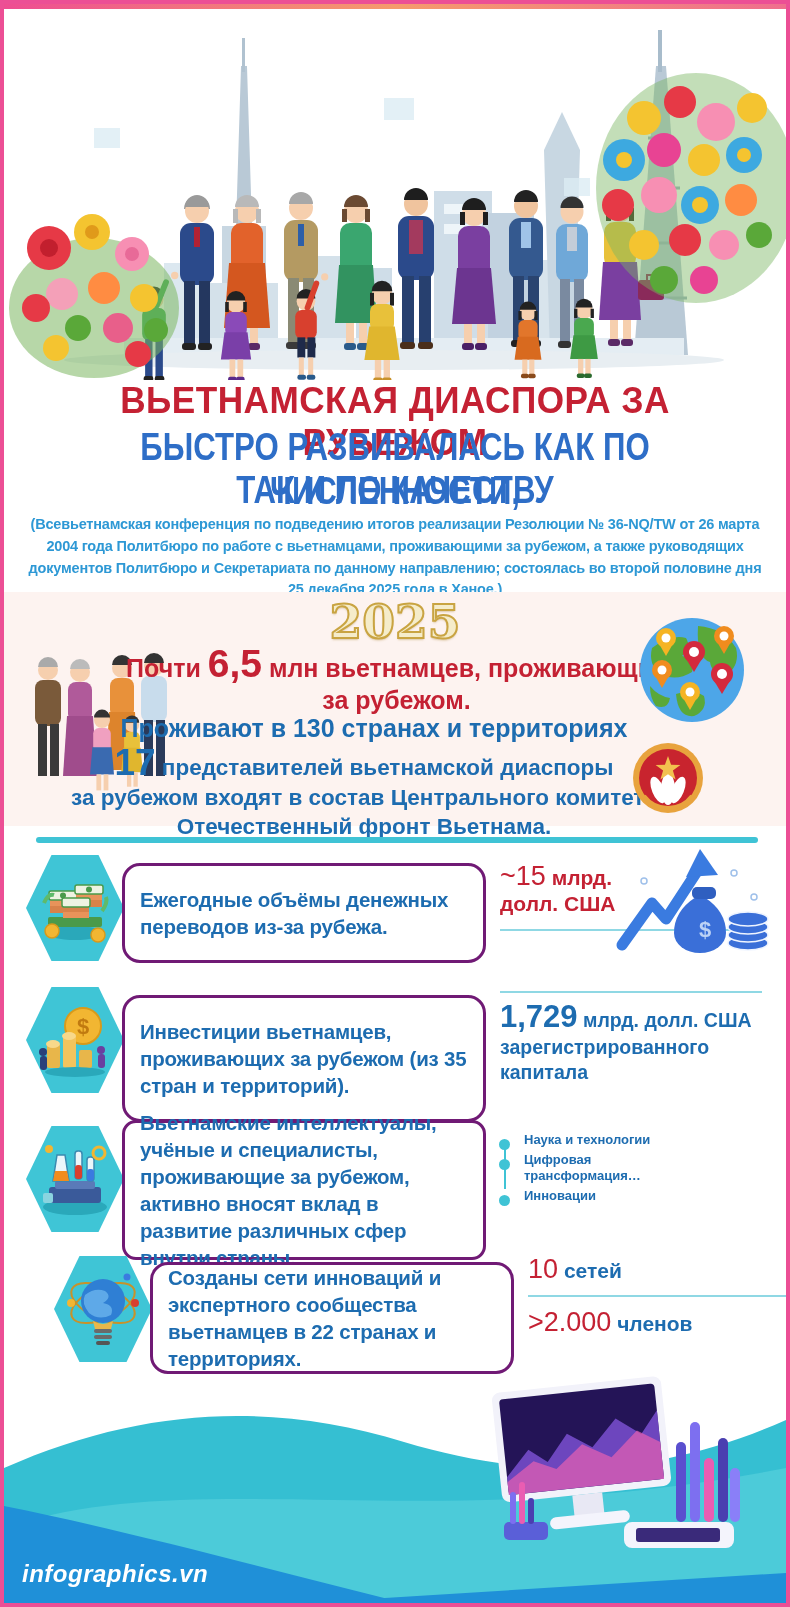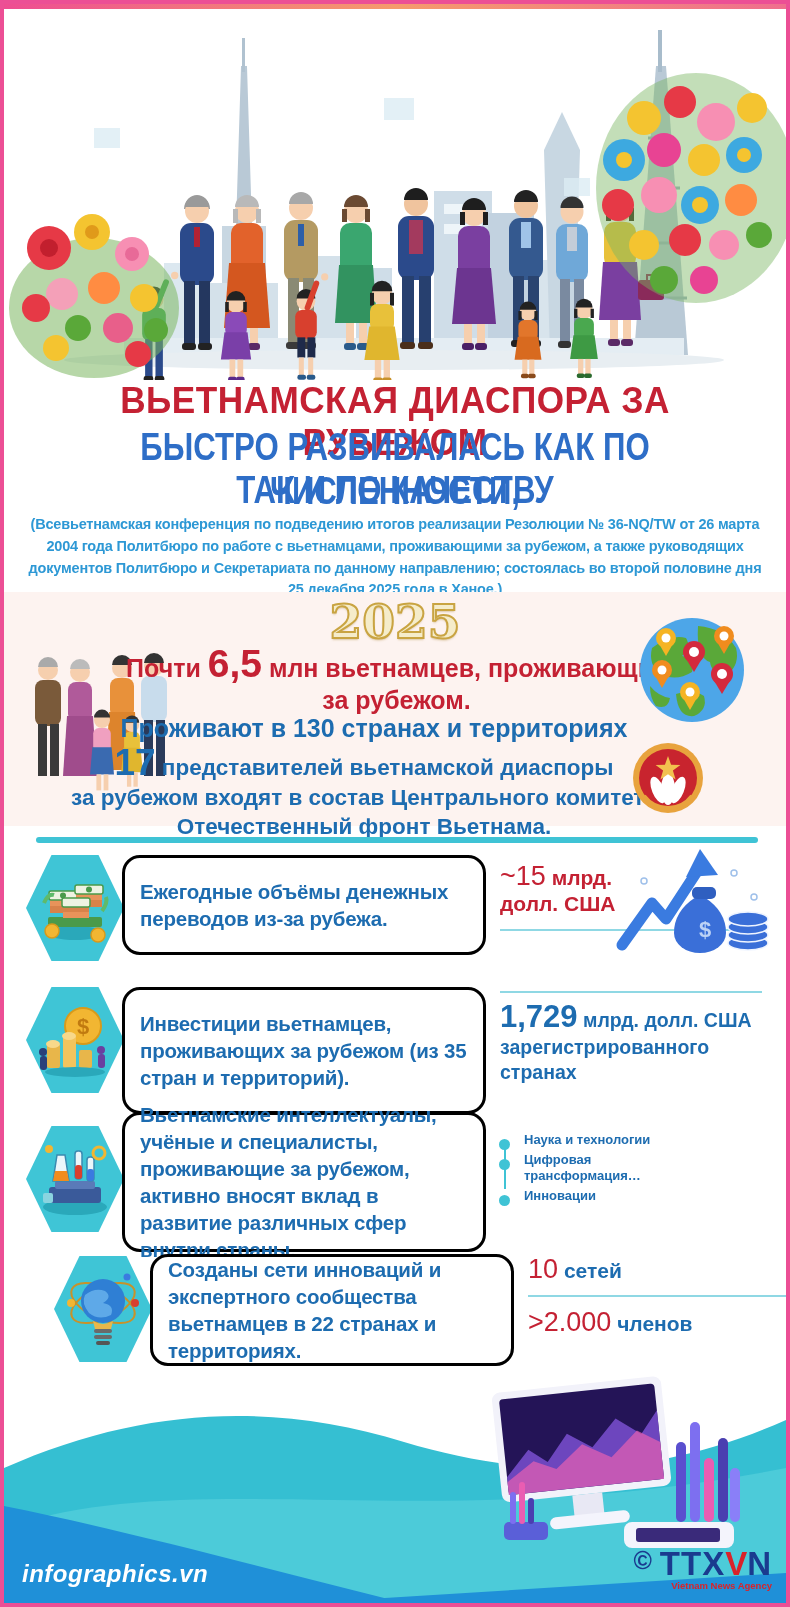--- a/index.html
+++ b/index.html
@@ -34,22 +34,22 @@
   .globe-svg{position:absolute;right:34px;top:16px;}
   .emblem-svg{position:absolute;right:82px;top:150px;}
   .divider{position:absolute;top:833px;left:32px;width:722px;height:6px;background:#3fc3d5;border-radius:3px;}
   .row{position:absolute;left:0;width:782px;}
   .r1{top:851px;height:100px;} .r2{top:983px;height:102px;}
   .r3{top:1108px;height:140px;} .r4{top:1250px;height:112px;margin-left:28px;}
   .hex{position:absolute;left:22px;width:98px;height:106px;background:#3fc5d6;
     clip-path:polygon(26% 0,74% 0,100% 50%,74% 100%,26% 100%,0 50%);
     display:flex;align-items:center;justify-content:center;}
   .r3 .hex{top:14px;} .r4 .hex{top:2px;}
-  .card{position:absolute;left:118px;top:0;width:364px;box-sizing:border-box;
-    background:#fff;border:3px solid #000000;border-radius:18px;
+  .card{position:absolute;left:118px;top:8px;width:364px;box-sizing:border-box;
+    background:#fff;border:3px solid #701a75;border-radius:18px;
     display:flex;align-items:center;padding:24px 15px;}
   .card-text{color:#1d6cb0;font-weight:bold;font-size:20.5px;line-height:1.32;letter-spacing:-0.2px;}
   .rcol{position:absolute;left:496px;width:272px;}
   .num-red{color:#c42133;font-weight:normal;font-size:27px;}
   .num-blue{color:#1d6cb0;font-weight:bold;font-size:31px;}
   .lbl-red{color:#c42133;font-weight:bold;font-size:21px;}
   .lbl-blue{color:#1d6cb0;font-weight:bold;font-size:21px;}
   .sub-blue{color:#1d6cb0;font-weight:bold;font-size:19.5px;line-height:1.3;}
   .vline{height:2px;background:#8fd8e4;width:262px;margin:6px 0;}
   .bullets{position:relative;margin-left:18px;}
@@ -523,21 +523,21 @@
           </g>
         <ellipse cx="40" cy="72" rx="30" ry="5" fill="#2aa8ba"></ellipse>
       </svg>
     </div>
     <div class="card" style="height:127px;">
       <div class="card-text">Инвестиции вьетнамцев, проживающих за рубежом (из 35 стран и территорий).</div>
     </div>
     <div class="rcol" style="top:-2px;">
       <div class="vline"></div>
       <div><span class="num-blue">1,729</span><span class="lbl-blue" style="font-size:19.5px;"> млрд. долл. США</span></div>
-      <div class="sub-blue">зарегистрированного странах</div>
+      <div class="sub-blue">зарегистрированного капитала</div>
     </div>
   </div>
 
   <div class="row r3">
     <div class="hex">
       <svg width="80" height="84" viewBox="0 0 80 84">
         <ellipse cx="40" cy="70" rx="32" ry="8" fill="#2aa8ba"></ellipse>
         <rect x="14" y="50" width="52" height="16" rx="3" fill="#3a5a9a"></rect>
         <rect x="20" y="44" width="40" height="8" rx="2" fill="#5a7ab8"></rect>
         <g>
@@ -550,21 +550,21 @@
           </g>
         <g>
             <rect x="52" y="20" width="7" height="24" rx="3" fill="#eaf6fa" stroke="#3a8ab0" stroke-width="1.5"></rect>
             <rect x="52" y="32" width="7" height="12" rx="3" fill="#3a7be0"></rect>
           </g>
         <circle cx="64" cy="16" r="6" fill="none" stroke="#f2b632" stroke-width="3"></circle>
         <circle cx="14" cy="12" r="4" fill="#f2b632"></circle>
         <rect x="8" y="56" width="10" height="10" rx="2" fill="#8ad4e0"></rect>
       </svg>
     </div>
-    <div class="card" style="height:140px;">
+    <div class="card" style="height:140px;border-radius:14px;">
       <div class="card-text">Вьетнамские интеллектуалы, учёные и специалисты, проживающие за рубежом, активно вносят вклад в развитие различных сфер внутри страны.</div>
     </div>
     <div class="rcol" style="top:16px;">
       <div class="bullets">
         <div class="bullet">Наука и технологии</div>
         <div class="bullet" style="width:180px;">Цифровая трансформация…</div>
         <div class="bullet">Инновации</div>
       </div>
     </div>
   </div>
@@ -623,17 +623,13 @@
     <g>
       <rect x="60" y="150" width="44" height="18" rx="5" fill="#5a5fd8"></rect>
       <rect x="66" y="120" width="6" height="32" rx="3" fill="#7d6ff0"></rect>
       <rect x="75" y="110" width="6" height="42" rx="3" fill="#ea5db2"></rect>
       <rect x="84" y="126" width="6" height="26" rx="3" fill="#4a3fb0"></rect>
     </g>
   </svg>
 
   <div class="site">infographics.vn</div>
 
-  <div class="ttxvn">
-    <span class="cop">©</span><span class="t1">TTX</span><span class="tv">V</span><span class="t1">N</span>
-    <span class="sub">Vietnam News Agency</span>
-  </div>
 </div>
 
 </body></html>

